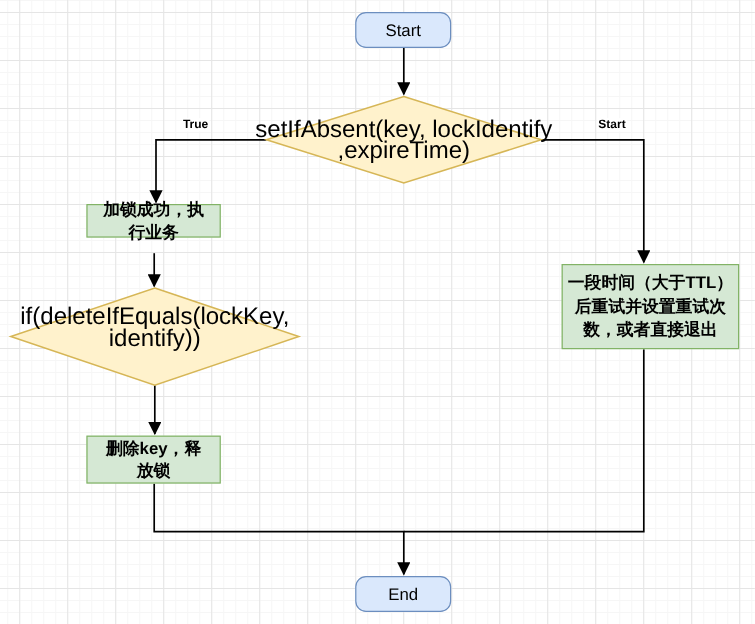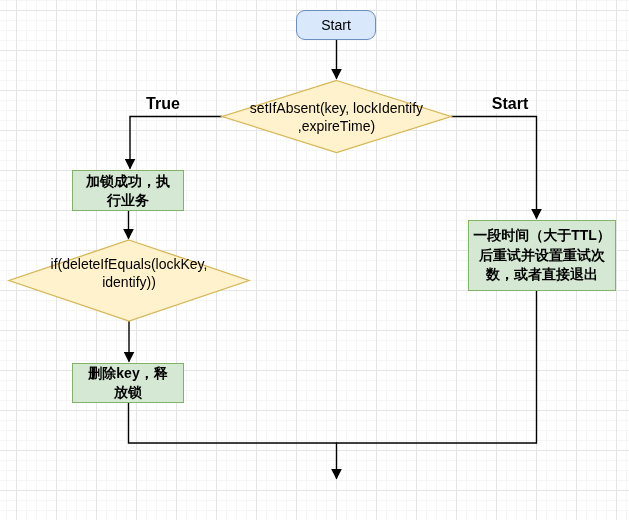--- a/index.html
+++ b/index.html
@@ -38,33 +38,33 @@
     border: 1.3px solid var(--blue-stroke, #6c8ebf);
     border-radius: 9px;
   }
   .node-green {
     background: var(--green-fill, #d5e8d4);
     border: 1.3px solid var(--green-stroke, #82b366);
     font-weight: bold;
   }
   #node-start { left: 296px; top: 10px; width: 80px; height: 30px; }
   #node-end   { left: 296px; top: 480px; width: 80px; height: 30px; }
-  #node-lock-success { left: 72px;  top: 170px; width: 112px; height: 41px; }
+  #node-lock-success { left: 72px;  top: 170px; width: 112px; height: 28px; }
   #node-delete-key   { left: 72px;  top: 363px; width: 112px; height: 40px; }
   #node-retry        { left: 468px; top: 220px; width: 148px; height: 71px; line-height: 19.5px; }
   .decision-label {
     position: absolute; display: flex; align-items: center; justify-content: center;
-    text-align: center; font-size: 14px; line-height: 18px; white-space: pre;
+    text-align: center; font-size: 20px; line-height: 18px; white-space: pre;
     pointer-events: none;
   }
   #label-decision-1 { left: 227px; top: 81px;  width: 219px; height: 71px; }
   #label-decision-2 { left: 19px;  top: 232px; width: 220px; height: 81px; }
   .edge-label {
     position: absolute; transform: translate(-50%, -50%);
-    font-size: 16px; font-weight: bold; background: #ffffff; padding: 0 1px;
+    font-size: 10px; font-weight: bold; background: #ffffff; padding: 0 1px;
     white-space: nowrap;
   }
   #label-true  { left: 163px; top: 104px; }
   #label-false { left: 510px; top: 104px; }
 </style>
 </head>
 <body>
 
 <div class="stage">
 
@@ -110,14 +110,17 @@
     <span>一段时间（大于TTL）
 后重试并设置重试次
 数，或者直接退出</span>
   </div>
 
   <div class="node node-green" id="node-delete-key">
     <span>删除key，释
 放锁</span>
   </div>
 
+  <div class="node node-blue" id="node-end">
+    <span>End</span>
+  </div>
 
 </div>
 
 </body></html>

